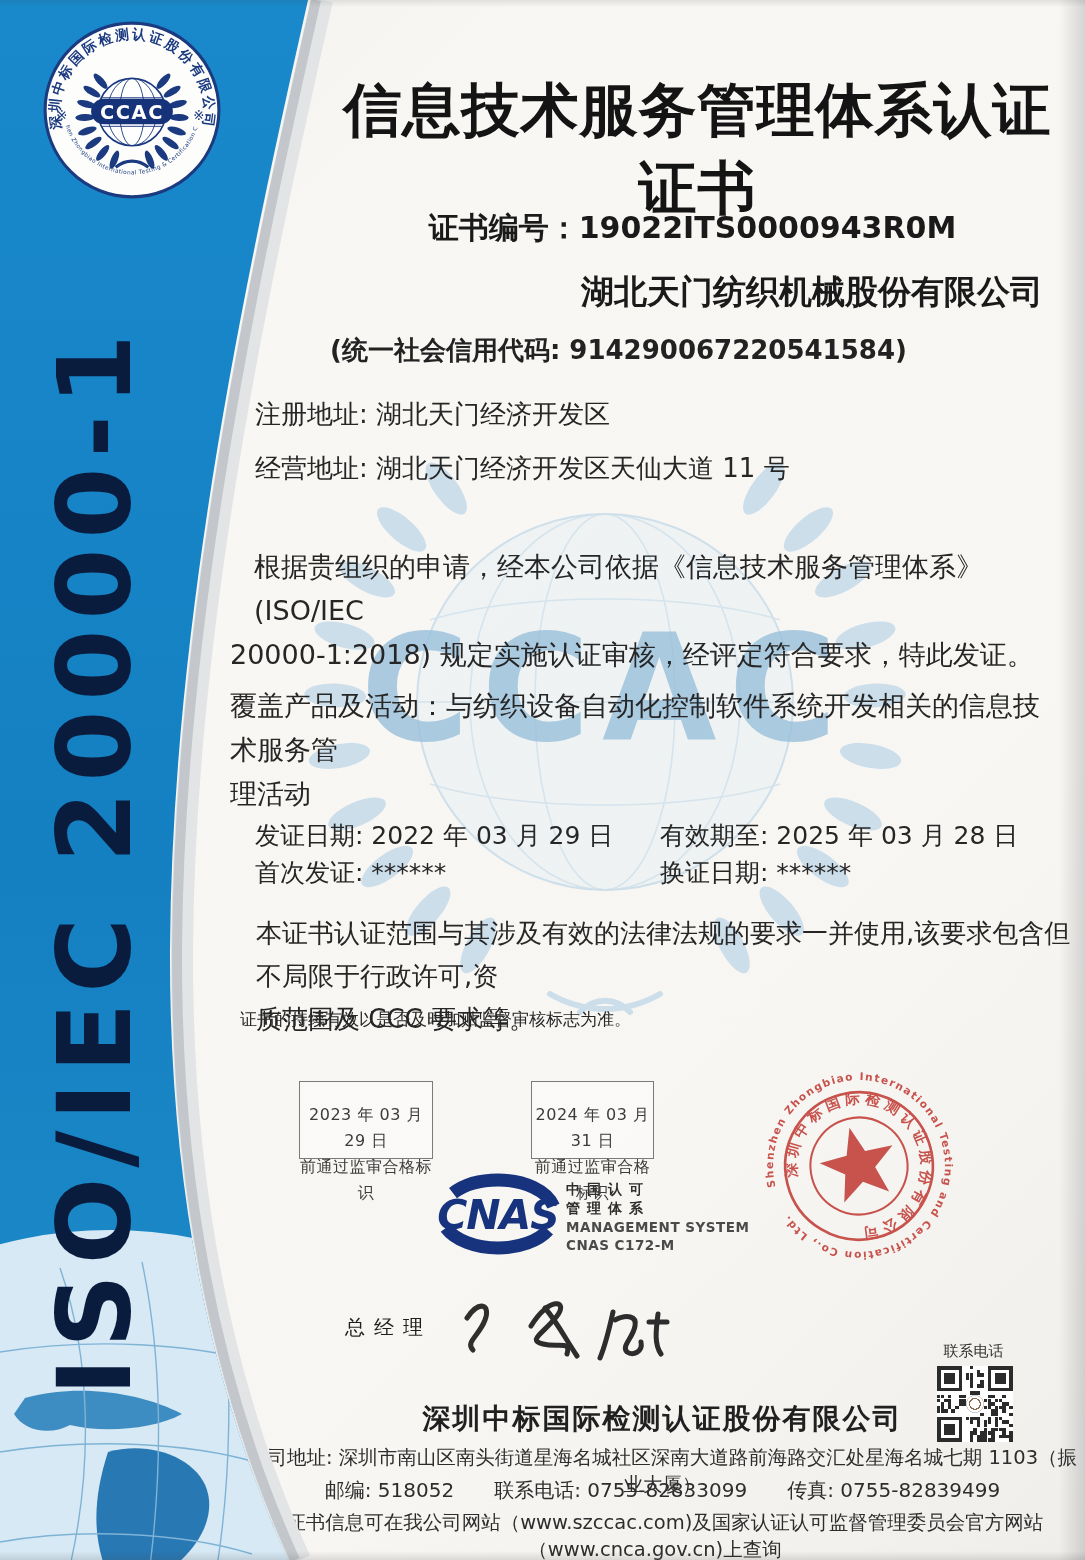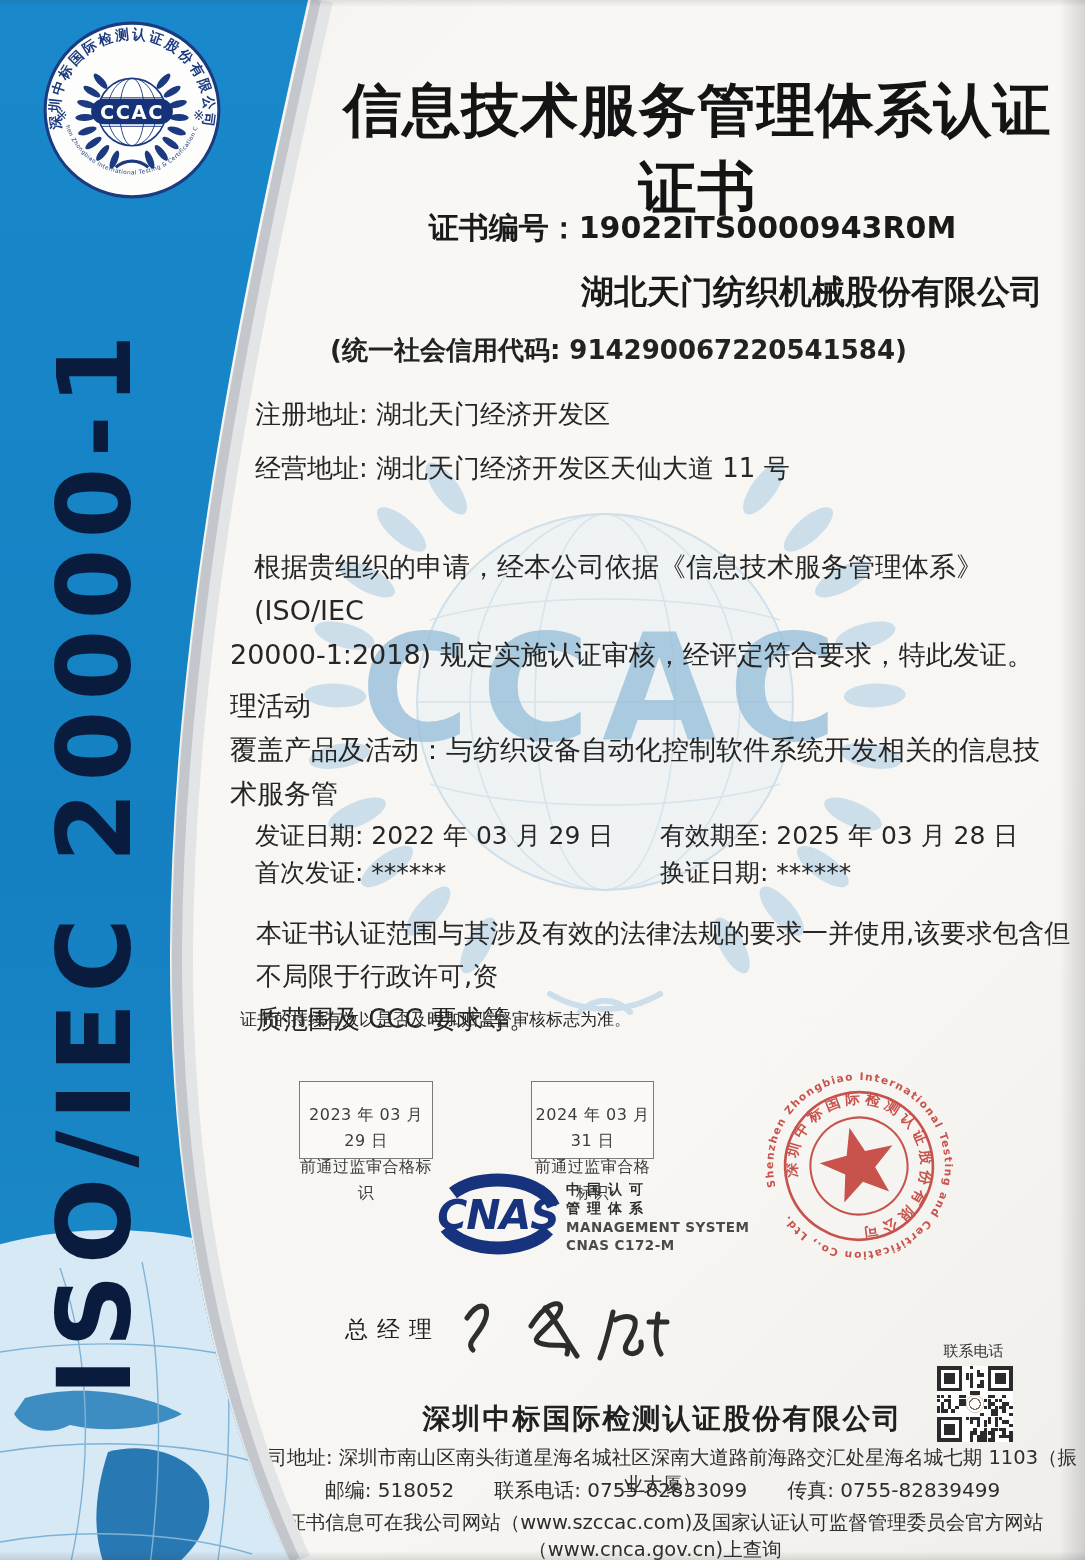--- a/index.html
+++ b/index.html
@@ -42,21 +42,21 @@
   .audit-box{top:1081px;width:132px;height:56px;border:1px solid #7a7a7a;background:rgba(255,255,255,.4);
     text-align:center;font-size:16px;line-height:26px;color:#3c3c3c;padding-top:20px;z-index:2;}
   .audit-box .bd{letter-spacing:.5px;}
   .box1{left:299px;} .box2{left:531px;width:121px;}
   
   .cnas-logo{left:436px;top:1172px;z-index:2;}
   .cnas-text{left:566px;top:1180px;z-index:2;color:#3d3d3d;}
   .cnas-text .c1{font-size:14px;font-weight:bold;letter-spacing:7px;line-height:19px;color:#2f2f2f;}
   .cnas-text .c2{font-size:13.5px;font-weight:bold;letter-spacing:.5px;line-height:18px;color:#4a4a4a;}
   
-  .sig-label{left:345px;top:1314px;font-size:23px;letter-spacing:9px;color:#1f1f1f;z-index:2;}
+  .sig-label{left:345px;top:1314px;font-size:20px;letter-spacing:9px;color:#1f1f1f;z-index:2;}
   .sig-svg{left:445px;top:1288px;z-index:2;}
   
   .seal{left:763px;top:1070px;z-index:2;opacity:.88;}
   .qr-label{left:906px;top:1342px;width:135px;text-align:center;font-size:15px;color:#333;z-index:2;}
   .qr{left:937px;top:1366px;z-index:2;}
   
   .f-company{left:250px;right:10px;top:1400px;text-align:center;font-size:28px;font-weight:bold;color:#202020;letter-spacing:2px;z-index:2;}
   .f-addr{left:240px;right:0;top:1444px;text-align:center;font-size:19.5px;color:#2d2d2d;z-index:2;}
   .f-contact{left:240px;right:0;top:1477px;text-align:center;font-size:20px;color:#2d2d2d;z-index:2;}
   .f-note{left:225px;right:0;top:1509px;text-align:center;font-size:19.5px;color:#2d2d2d;z-index:2;}
@@ -191,22 +191,22 @@
   <div class="abs credit">(统一社会信用代码: 914290067220541584)</div>
   <div class="abs addr1">注册地址: 湖北天门经济开发区</div>
   <div class="abs addr2">经营地址: 湖北天门经济开发区天仙大道 11 号</div>
 
   <div class="abs para statement">
     <div class="l1">根据贵组织的申请，经本公司依据《信息技术服务管理体系》(ISO/IEC</div>
     <div>20000-1:2018) 规定实施认证审核，经评定符合要求，特此发证。</div>
   </div>
 
   <div class="abs para scope">
+    <div>覆盖产品及活动：与纺织设备自动化控制软件系统开发相关的信息技术服务管</div>
     <div>理活动</div>
-    <div>覆盖产品及活动：与纺织设备自动化控制软件系统开发相关的信息技术服务管</div>
   </div>
 
   <div class="abs datecol-l daterow1">发证日期: 2022 年 03 月 29 日</div>
   <div class="abs datecol-r daterow1">有效期至: 2025 年 03 月 28 日</div>
   <div class="abs datecol-l daterow2">首次发证: ******</div>
   <div class="abs datecol-r daterow2">换证日期: ******</div>
 
   <div class="abs para legal" style="left:228px;margin-left:28px;">
     <div>本证书认证范围与其涉及有效的法律法规的要求一并使用,该要求包含但不局限于行政许可,资</div>
     <div>质范围及 CCC 要求等。</div>

